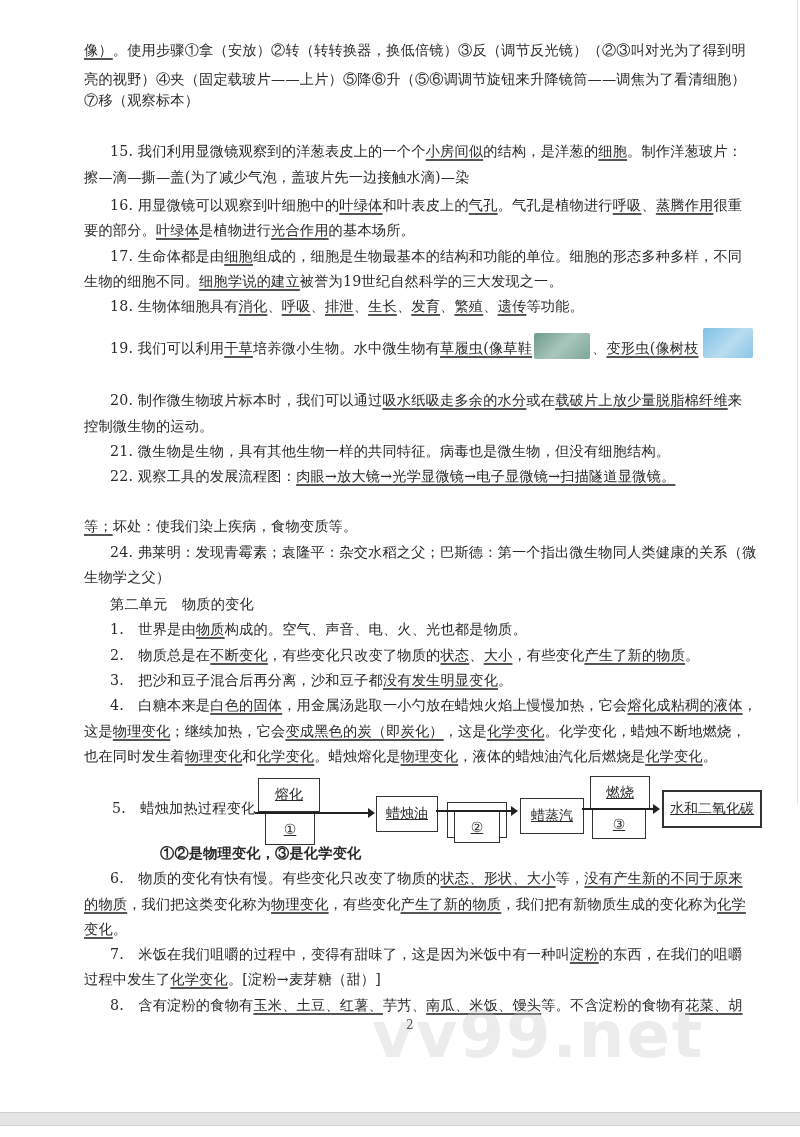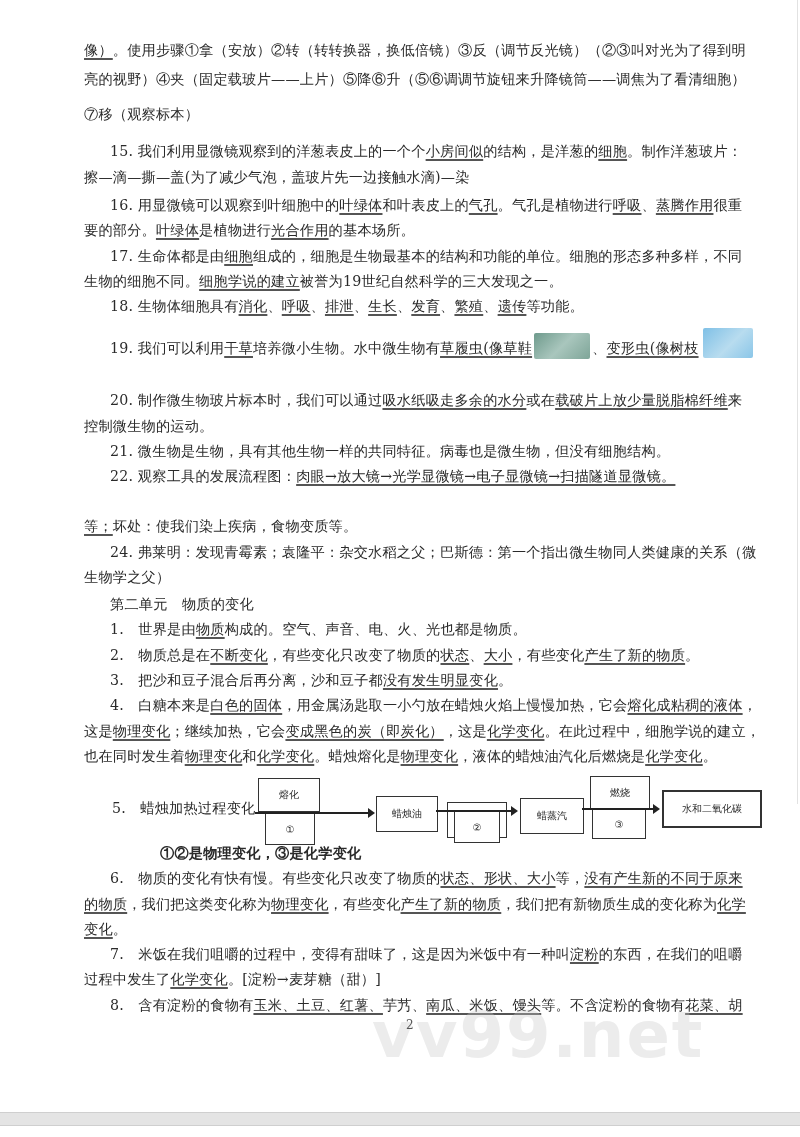--- a/index.html
+++ b/index.html
@@ -8,35 +8,35 @@
     font-family: "DejaVu Serif", "Liberation Serif", serif; color: #2a2a2a;
   }
   .page { position: absolute; left: 0; top: 0; width: 797px; height: 804px; background: #fff; border-right: 1px solid #e2e2e2; }
   .line { position: absolute; left: 84px; font-size: 14.2px; white-space: nowrap; line-height: 20px; letter-spacing: 0.2px; }
   .ind { left: 110px; }
   u, .u { text-decoration: underline; text-decoration-color: #555; text-underline-offset: 3px; text-decoration-thickness: 1.5px; }
   .thumb { display: inline-block; vertical-align: middle; border-radius: 2px; }
   .thumb1 { width: 56px; height: 26px; background: linear-gradient(135deg, #6e9a8c, #a9c6bd 50%, #7ea598); margin: -6px 2px 0 2px; }
   .thumb2 { width: 50px; height: 30px; background: linear-gradient(135deg, #7fc0e6, #b8dcef 55%, #8ac6e8); margin: -12px 0 0 4px; }
   .flow { position: absolute; left: 0; top: 770px; width: 800px; height: 70px; }
-  .box { position: absolute; border: 1.5px solid #333; background: #fff; font-size: 10px; display: flex; align-items: center; justify-content: center; }
+  .box { position: absolute; border: 1.5px solid #333; background: #fff; font-size: 14px; display: flex; align-items: center; justify-content: center; text-decoration: underline; }
   .arrow { position: absolute; height: 2px; background: #222; }
   .arrow::after { content: ""; position: absolute; right: -2px; top: -4px; border-left: 7px solid #222; border-top: 5px solid transparent; border-bottom: 5px solid transparent; }
   .pagenum { position: absolute; left: 406px; top: 1018px; font-size: 12px; color: #555; }
   .watermark { position: absolute; left: 372px; top: 998px; font-family: "DejaVu Sans", sans-serif; font-weight: bold; font-size: 64px; color: rgba(200,200,200,0.35); letter-spacing: 2px; }
   .bottom-bar { position: absolute; left: 0; top: 1112px; width: 800px; height: 12px; background: #e4e4e4; border-top: 1px solid #cfcfcf; border-bottom: 1px solid #cfcfcf; }
 </style>
 </head>
 <body>
 
 <div class="page">
 
   <div class="line" style="top:40px"><u>像）</u><span>。使用步骤①拿（安放）②转（转转换器，换低倍镜）③反（调节反光镜）（②③叫对光为了得到明</span></div>
   <div class="line" style="top:69px">亮的视野）④夹（固定载玻片——上片）⑤降⑥升（⑤⑥调调节旋钮来升降镜筒——调焦为了看清细胞）</div>
-  <div class="line" style="top:104px">⑦移（观察标本）</div>
+  <div class="line" style="top:90px">⑦移（观察标本）</div>
 
   <div class="line ind" style="top:141px"><span>15. 我们利用显微镜观察到的洋葱表皮上的一个个</span><u>小房间似</u><span>的结构，是洋葱的</span><u>细胞</u><span>。制作洋葱玻片：</span></div>
   <div class="line" style="top:167px">擦—滴—撕—盖(为了减少气泡，盖玻片先一边接触水滴)—染</div>
 
   <div class="line ind" style="top:195px"><span>16. 用显微镜可以观察到叶细胞中的</span><u>叶绿体</u><span>和叶表皮上的</span><u>气孔</u><span>。气孔是植物进行</span><u>呼吸</u><span>、</span><u>蒸腾作用</u><span>很重</span></div>
   <div class="line" style="top:220px"><span>要的部分。</span><u>叶绿体</u><span>是植物进行</span><u>光合作用</u><span>的基本场所。</span></div>
 
   <div class="line ind" style="top:246px"><span>17. 生命体都是由</span><u>细胞</u><span>组成的，细胞是生物最基本的结构和功能的单位。细胞的形态多种多样，不同</span></div>
   <div class="line" style="top:271px"><span>生物的细胞不同。</span><u>细胞学说的建立</u><span>被誉为19世纪自然科学的三大发现之一。</span></div>
 
@@ -53,21 +53,21 @@
 
   <div class="line ind" style="top:542px">24. 弗莱明：发现青霉素；袁隆平：杂交水稻之父；巴斯德：第一个指出微生物同人类健康的关系（微</div>
   <div class="line" style="top:567px">生物学之父）</div>
 
   <div class="line ind" style="top:594px">第二单元　物质的变化</div>
 
   <div class="line ind" style="top:619px"><span>1.　世界是由</span><u>物质</u><span>构成的。空气、声音、电、火、光也都是物质。</span></div>
   <div class="line ind" style="top:645px"><span>2.　物质总是在</span><u>不断变化</u><span>，有些变化只改变了物质的</span><u>状态</u><span>、</span><u>大小</u><span>，有些变化</span><u>产生了新的物质</u><span>。</span></div>
   <div class="line ind" style="top:670px"><span>3.　把沙和豆子混合后再分离，沙和豆子都</span><u>没有发生明显变化</u><span>。</span></div>
   <div class="line ind" style="top:695px"><span>4.　白糖本来是</span><u>白色的固体</u><span>，用金属汤匙取一小勺放在蜡烛火焰上慢慢加热，它会</span><u>熔化成粘稠的液体</u><span>，</span></div>
-  <div class="line" style="top:721px"><span>这是</span><u>物理变化</u><span>；继续加热，它会</span><u>变成黑色的炭（即炭化）</u><span>，这是</span><u>化学变化</u><span>。在此过程中，细胞学说的建立，</span></div>
+  <div class="line" style="top:721px"><span>这是</span><u>物理变化</u><span>；继续加热，它会</span><u>变成黑色的炭（即炭化）</u><span>，这是</span><u>化学变化</u><span>。化学变化，蜡烛不断地燃烧，</span></div>
   <div class="line" style="top:746px"><span>也在同时发生着</span><u>物理变化</u><span>和</span><u>化学变化</u><span>。蜡烛熔化是</span><u>物理变化</u><span>，液体的蜡烛油汽化后燃烧是</span><u>化学变化</u><span>。</span></div>
 
   <div class="flow">
     <div class="line ind" style="top:28px; left:112px;">5.　蜡烛加热过程变化：蜡烛</div>
     <div class="box" style="left:258px; top:8px; width:60px; height:32px;">熔化</div>
     <div class="box" style="left:265px; top:44px; width:48px; height:30px; border-top:none;">①</div>
     <div class="arrow" style="left:255px; top:42px; width:118px;"></div>
     <div class="box" style="left:376px; top:26px; width:60px; height:34px;">蜡烛油</div>
     <div class="box" style="left:447px; top:4px; width:58px; height:34px;margin-top:28px;">汽化</div>
     <div class="box" style="left:454px; top:42px; width:44px; height:30px; border-top:none;">②</div>

